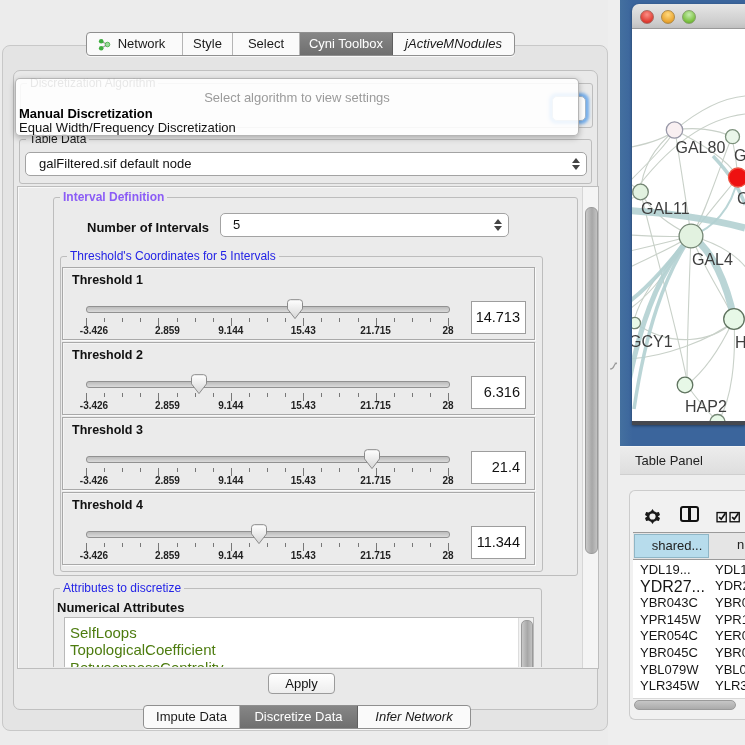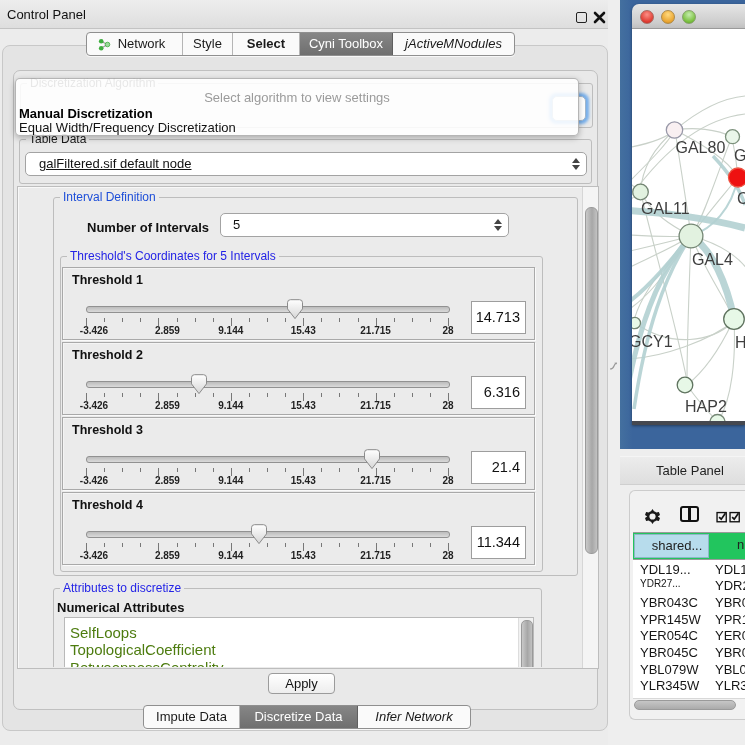--- a/index.html
+++ b/index.html
@@ -26,62 +26,55 @@
  background:linear-gradient(#bcbcbc,#dadada);border:1px solid #919191;}
 .thr .vbox{position:absolute;left:408px;top:33px;width:55px;height:33px;background:#fff;
  border:1px solid #9d9d9d;box-sizing:border-box;font-size:14.5px;color:#111;
  text-align:right;line-height:31px;padding-right:5px;}
 .tick{position:absolute;width:1px;background:#777;}
 .tlab{position:absolute;top:57px;font-size:10px;font-weight:bold;color:#222;
  transform:translateX(-50%);white-space:nowrap;}
 </style></head><body>
 
 <div class="abs" style="left:0;top:0;width:616px;height:745px;background:#ececec;">
-<div class="abs" style="left:0;top:0;width:616px;height:28px;background:linear-gradient(#ededed,#dedede);border-bottom:1px solid #c3c3c3;">
-      <div class="abs" style="left:7px;top:7px;font-size:13px;color:#111;">Control Panel</div>
-      <div class="abs" style="left:576px;top:12px;width:9px;height:9px;border:1.5px solid #222;border-radius:2px;"></div>
-      <svg class="abs" style="left:593px;top:11px;" width="13" height="13" viewBox="0 0 13 13">
-        <path d="M2 2 L11 11 M11 2 L2 11" stroke="#111" stroke-width="2.6" stroke-linecap="round"></path>
-      </svg>
-    </div>
 <div class="tabgrp" style="left:86px;top:32px;">
       <div class="t" style="width:96px;padding-left:14px;position:relative;"><svg style="position:absolute;left:11px;top:5px;" width="13" height="13" viewBox="0 0 13 13">
           <path d="M3.2 3.2 L9.3 6.5 L3.2 10.3" stroke="#9a9a9a" stroke-width="1.2" fill="none"></path>
           <circle cx="3.2" cy="3.2" r="2.3" fill="#3ead3e"></circle>
           <circle cx="3.2" cy="10.3" r="2.3" fill="#3ead3e"></circle>
           <circle cx="9.5" cy="6.5" r="2.3" fill="#9bd89b" stroke="#3ead3e" stroke-width=".8"></circle>
         </svg>Network</div>
       <div class="t" style="width:50px;">Style</div>
-      <div class="t" style="width:67px;font-weight:bold;">Select</div>
+      <div class="t" style="width:67px;">Select</div>
       <div class="t sel" style="width:93px;">Cyni Toolbox</div>
       <div class="t" style="width:121px;">jActiveMNodules</div>
     </div>
 <div class="abs" style="left:2px;top:45px;width:604px;height:684px;background:#e4e4e4;border:1px solid #c8c8c8;border-radius:8px;"></div>
 <div class="abs" style="left:13px;top:70px;width:583px;height:638px;background:#e9e9e9;border:1px solid #c0c0c0;border-radius:7px;"></div>
 <div class="grp" style="left:20px;top:83px;width:571px;height:43px;">
       <div class="lbl" style="color:#3a3a3a;background:#e9e9e9;">Discretization Algorithm</div>
     </div>
 <div class="abs" style="left:552px;top:96px;width:32px;height:23px;background:#fff;border:1px solid #9fb6cc;border-radius:5px;box-shadow:0 0 3px 2.5px rgba(90,160,235,.8);"></div>
 <div class="grp" style="left:19px;top:139px;width:571px;height:43px;">
       <div class="lbl" style="color:#1a1a1a;background:#e9e9e9;">Table Data</div>
     </div>
 <div class="combo" style="left:25px;top:152px;width:562px;height:24px;box-sizing:border-box;">
-      <div style="margin:3px 0 12px 13px;text-decoration:underline;">galFiltered.sif default node</div>
+      <div style="margin:3px 0 12px 13px;">galFiltered.sif default node</div>
       <div class="arrows">
         <div class="up"></div>
         <div class="dn"></div>
       </div>
     </div>
 <div class="abs" style="left:17px;top:186px;width:580px;height:481px;background:#ebebeb;border:1px solid #bdbdbd;box-shadow:inset 1px 1px 0 #f8f8f8;overflow:hidden;">
 <div class="abs" style="right:0;top:0;width:15px;height:481px;background:#f4f4f4;border-left:1px solid #d6d6d6;">
         <div class="abs" style="left:1.5px;top:20px;width:11px;height:345px;border-radius:6px;background:linear-gradient(90deg,#c9c9c9,#a7a7a7 55%,#c2c2c2);border:1px solid #9a9a9a;"></div>
       </div>
 </div>
 <div class="grp" style="left:53px;top:197px;width:523px;height:377px;">
-      <div class="lbl" style="color:#1d4ed8;background:#ebebeb;">Interval Definition</div>
+      <div class="lbl" style="color:#8b5cf6;background:#ebebeb;font-weight:bold;">Interval Definition</div>
     </div>
 <div class="abs" style="left:87px;top:220px;font-size:13px;font-weight:bold;color:#111;">Number of Intervals</div>
 <div class="combo" style="left:220px;top:213px;width:289px;height:24px;box-sizing:border-box;">
       <div style="margin:3px 0 0 12px;">5</div>
       <div class="arrows">
         <div class="up"></div>
         <div class="dn"></div>
       </div>
     </div>
 <div class="grp" style="left:60px;top:256px;width:481px;height:314px;">
@@ -336,48 +329,48 @@
 <text x="105" y="175" font-size="16" fill="#3e3e3e" font-family="Liberation Sans">C...</text>
 <text x="9" y="184.5" font-size="16" fill="#3e3e3e" font-family="Liberation Sans">GAL11</text>
 <text x="60" y="235.5" font-size="16" fill="#3e3e3e" font-family="Liberation Sans">GAL4</text>
 <text x="-3" y="318" font-size="16" fill="#3e3e3e" font-family="Liberation Sans">GCY1</text>
 <text x="103" y="319" font-size="16" fill="#3e3e3e" font-family="Liberation Sans">H...</text>
 <text x="53" y="383" font-size="16" fill="#3e3e3e" font-family="Liberation Sans">HAP2</text>
 </svg>
 </div>
     </div>
 </div>
-<div class="abs" style="left:620px;top:456px;width:125px;height:27px;background:linear-gradient(#ececec,#dedede);border-top:1px solid #f5f5f5;border-bottom:1px solid #cfcfcf;text-align:center;">
+<div class="abs" style="left:620px;top:446px;width:125px;height:27px;background:linear-gradient(#ececec,#dedede);border-top:1px solid #f5f5f5;border-bottom:1px solid #cfcfcf;">
     <div style="margin:6px 0 0 15px;font-size:13px;color:#222;">Table Panel</div>
   </div>
 <div class="abs" style="left:629px;top:490px;width:116px;height:228px;background:#f1f1f1;border:1px solid #cccccc;border-radius:6px;border-right:none;border-bottom-right-radius:0;border-top-right-radius:0;">
 <svg class="abs" style="left:14px;top:17px;" width="17" height="17" viewBox="0 0 17 17">
       <path d="M8.5 1 L10 3.2 A5.5 5.5 0 0 1 12.3 4.6 L14.9 4 L16 6.9 L13.8 8.5 L16 10.1 L14.9 13 L12.3 12.4 A5.5 5.5 0 0 1 10 13.8 L8.5 16 L7 13.8 A5.5 5.5 0 0 1 4.7 12.4 L2.1 13 L1 10.1 L3.2 8.5 L1 6.9 L2.1 4 L4.7 4.6 A5.5 5.5 0 0 1 7 3.2 Z" fill="#1a1a1a"></path>
       <circle cx="8.5" cy="8.5" r="3.1" fill="#f1f1f1"></circle>
     </svg>
 <div class="abs" style="left:50px;top:15px;width:15px;height:12px;border:2.6px solid #111;border-radius:3px;">
       <div style="position:absolute;left:6.2px;top:0;width:2.6px;height:12px;background:#111;"></div>
     </div>
 <svg class="abs" style="left:86px;top:20px;" width="11.5" height="11.5" viewBox="0 0 11 11">
       <rect x="1" y="1.5" width="8.8" height="8.8" fill="none" stroke="#111" stroke-width="1.3"></rect>
       <path d="M3 5.8 L5 7.8 L9 2.2" fill="none" stroke="#111" stroke-width="1.6"></path>
     </svg>
 <svg class="abs" style="left:98.5px;top:20px;" width="11.5" height="11.5" viewBox="0 0 11 11">
       <rect x="1" y="1.5" width="8.8" height="8.8" fill="none" stroke="#111" stroke-width="1.3"></rect>
       <path d="M3 5.8 L5 7.8 L9 2.2" fill="none" stroke="#111" stroke-width="1.6"></path>
     </svg>
 </div>
 <div class="abs" style="left:633px;top:532px;width:112px;height:178px;background:#fff;overflow:hidden;">
-<div class="abs" style="left:0;top:0;width:112px;height:26px;background:#22c55e;border-top:1px solid #9a9a9a;border-bottom:1px solid #9a9a9a;text-decoration:underline;">
+<div class="abs" style="left:0;top:0;width:112px;height:26px;background:#e5e5e5;border-top:1px solid #9a9a9a;border-bottom:1px solid #9a9a9a;text-decoration:underline;">
       <div class="abs" style="left:0.5px;top:1px;width:75px;height:24px;background:#b7dcec;border:1px solid #8fb6c6;box-sizing:border-box;font-size:13px;color:#222;text-align:center;text-indent:12px;line-height:22px;">shared...</div>
       <div class="abs" style="left:77px;top:1px;width:40px;height:24px;font-size:13px;color:#222;line-height:22px;padding-left:27px;">n...</div>
     </div>
 <div class="abs" style="left:7px;top:29.5px;font-size:13px;color:#161616;white-space:nowrap;">YDL19...</div>
 <div class="abs" style="left:82px;top:29.5px;font-size:13px;color:#161616;white-space:nowrap;">YDL194W</div>
-<div class="abs" style="left:7px;top:46.2px;font-size:10px;color:#161616;white-space:nowrap;">YDR27...</div>
+<div class="abs" style="left:7px;top:46.2px;font-size:16px;color:#161616;white-space:nowrap;">YDR27...</div>
 <div class="abs" style="left:82px;top:46.2px;font-size:13px;color:#161616;white-space:nowrap;">YDR277C</div>
 <div class="abs" style="left:7px;top:62.9px;font-size:13px;color:#161616;white-space:nowrap;">YBR043C</div>
 <div class="abs" style="left:82px;top:62.9px;font-size:13px;color:#161616;white-space:nowrap;">YBR043C</div>
 <div class="abs" style="left:7px;top:79.6px;font-size:13px;color:#161616;white-space:nowrap;">YPR145W</div>
 <div class="abs" style="left:82px;top:79.6px;font-size:13px;color:#161616;white-space:nowrap;">YPR145W</div>
 <div class="abs" style="left:7px;top:96.3px;font-size:13px;color:#161616;white-space:nowrap;">YER054C</div>
 <div class="abs" style="left:82px;top:96.3px;font-size:13px;color:#161616;white-space:nowrap;">YER054C</div>
 <div class="abs" style="left:7px;top:113.0px;font-size:13px;color:#161616;white-space:nowrap;">YBR045C</div>
 <div class="abs" style="left:82px;top:113.0px;font-size:13px;color:#161616;white-space:nowrap;">YBR045C</div>
 <div class="abs" style="left:7px;top:129.7px;font-size:13px;color:#161616;white-space:nowrap;">YBL079W</div>

